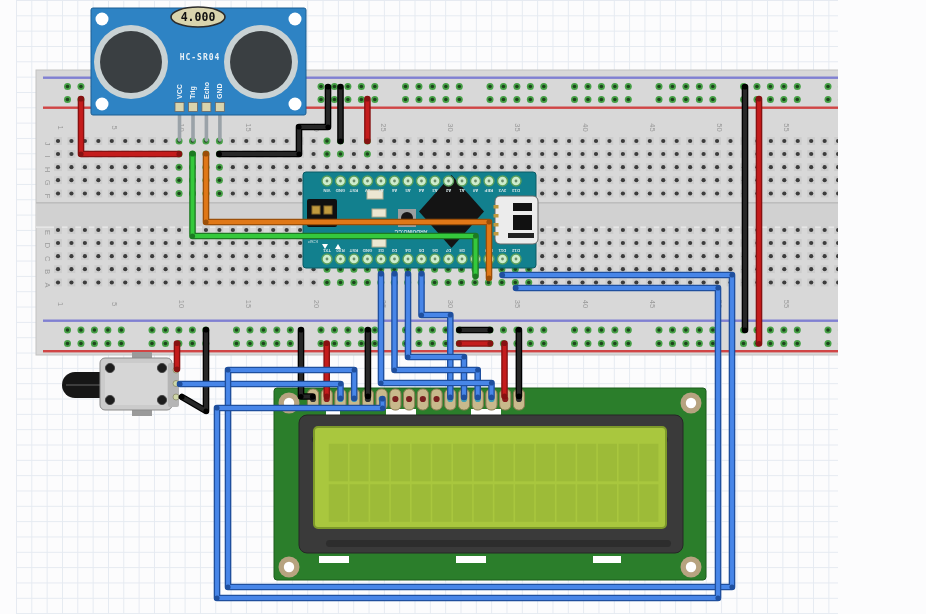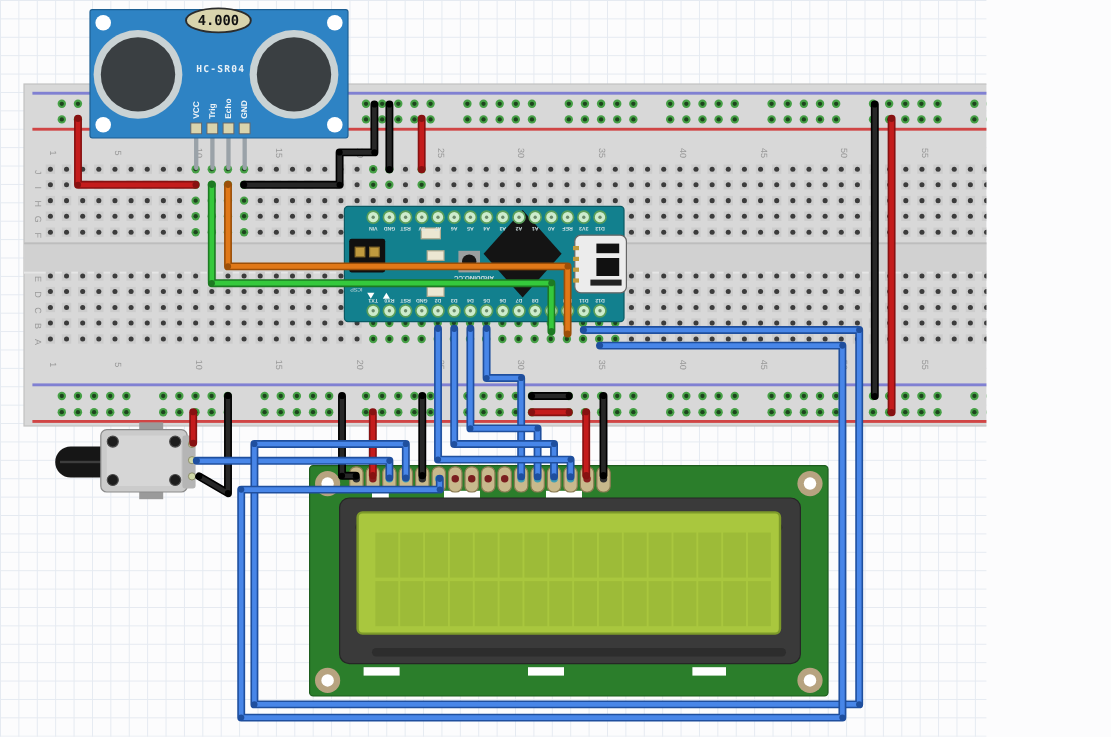--- a/index.html
+++ b/index.html
@@ -1,21 +1,21 @@
 <!DOCTYPE html>
 <html><head>
 <meta charset="utf-8">
 <style>
   html,body{margin:0;padding:0;}
   body{font-family:"Liberation Sans",sans-serif;background:#fcfcfd;}
   #stage{position:relative;width:822px;height:614px;overflow:hidden;
     background-color:#fcfcfd;
     background-image:linear-gradient(#e5eaf1 1px,transparent 1px),
                      linear-gradient(90deg,#e5eaf1 1px,transparent 1px);
-    background-size:15.33px 15.33px;}
+    background-size:15.33px 15.33px;margin-left:16px;}
   svg{position:absolute;left:0;top:0;}
   svg text{font-family:"Liberation Sans",sans-serif;}
   .mono{font-family:"DejaVu Sans Mono",monospace;}
 </style>
 </head>
 <body>
 
 <div id="stage">
   <svg id="scene" width="926" height="614" viewBox="0 0 926 614">
       <g>

